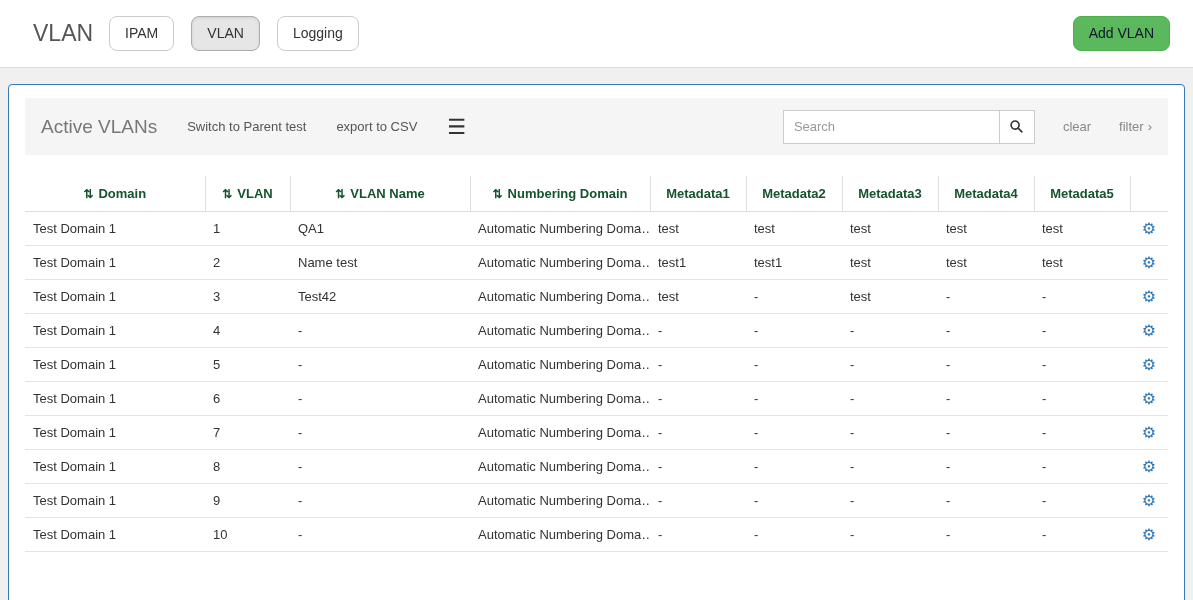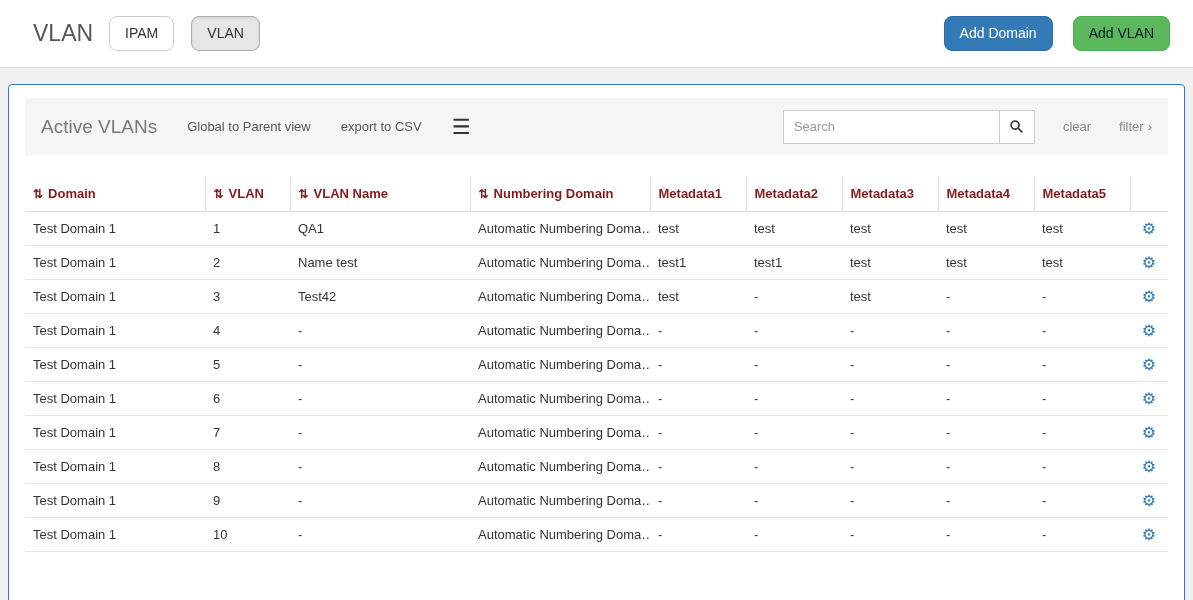--- a/index.html
+++ b/index.html
@@ -72,21 +72,21 @@
   .end-links { display: flex; align-items: flex-end; }
   .end-links .muted-link { margin-right: 0; margin-left: 28px; color: #888; }
   .chev { margin-left: 4px; color: #888; }
 
   
   table.vlan-table {
     width: 100%; border-collapse: collapse; table-layout: fixed;
     margin-top: 21px; font-size: 13px;
   }
   th {
-    text-align: left; font-size: 13px; color: #7f1d1d;
+    text-align: center; font-size: 13px; color: #14532d;
     padding: 10px 8px; border-bottom: 1px solid #ddd;
     border-left: 1px solid #e0e0e0;
     white-space: nowrap; overflow: hidden;
   }
   th:first-child { border-left: none; }
   .sort-icon { font-weight: bold; margin-right: 5px; font-size: 12px; }
   td {
     padding: 9px 8px; border-bottom: 1px solid #e4e4e4;
     color: #333; white-space: nowrap; overflow: hidden;
   }
@@ -95,33 +95,33 @@
   .gear { color: #2e79b9; font-size: 16px; cursor: pointer; line-height: 1; }
 </style>
 </head>
 <body>
 
 <div class="topbar">
   <div class="page-title">VLAN</div>
   <div class="nav-group">
       <button class="btn nav-btn">IPAM</button>
       <button class="btn nav-btn active">VLAN</button>
+      <button class="btn nav-btn">Logging</button>
     </div>
   <div class="topbar-actions">
-    <button class="btn btn-primary">Add Domain</button>
     <button class="btn btn-success">Add VLAN</button>
   </div>
 </div>
 
 <div class="panel">
   <div class="panel-body">
 
     <div class="toolbar">
       <div class="toolbar-heading">Active VLANs</div>
-      <a class="muted-link">Global to Parent view</a>
+      <a class="muted-link">Switch to Parent test</a>
       <a class="muted-link">export to CSV</a>
       <span class="hamburger">☰</span>
 
       <div class="search-group">
         <input class="search-input" type="text" placeholder="Search" style="">
         <button class="search-btn">
           <svg width="15" height="15" viewBox="0 0 16 16">
             <circle cx="6.5" cy="6.5" r="4.3" fill="none" stroke="#333" stroke-width="1.7"></circle>
             <line x1="9.8" y1="9.8" x2="14.2" y2="14.2" stroke="#333" stroke-width="1.7"></line>
           </svg>

